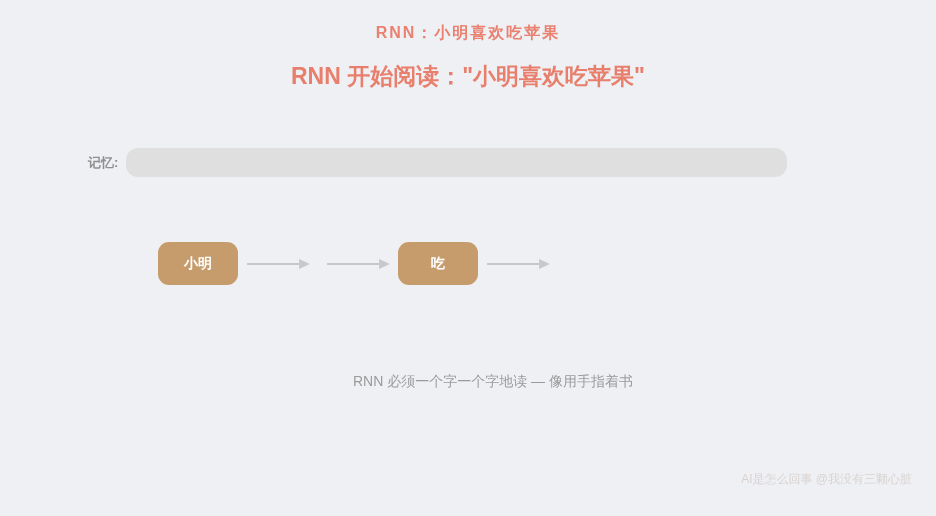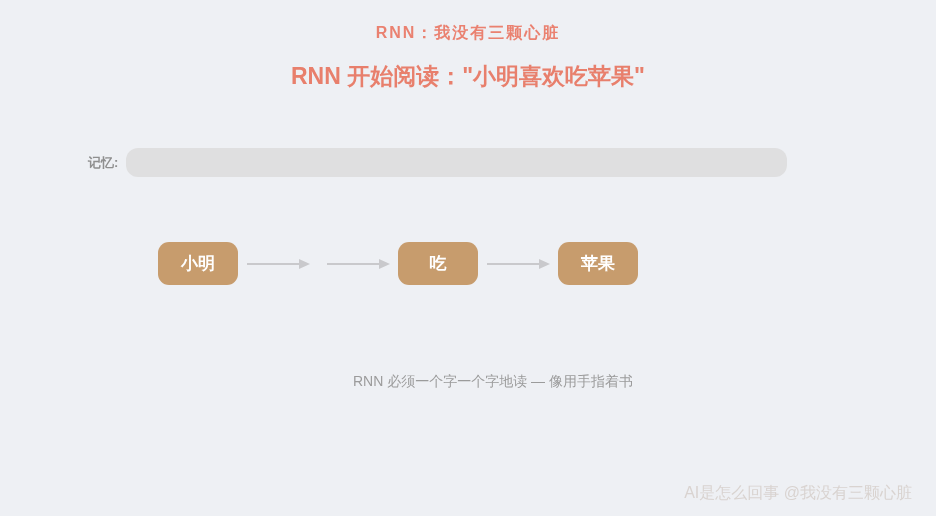--- a/index.html
+++ b/index.html
@@ -65,21 +65,21 @@
     top: 242px; left: 158px;
     display: flex;
     align-items: center;
   }
   .token-box {
     width: 80px;
     height: 43px;
     background: var(--box);
     border-radius: 11px;
     color: var(--box-text);
-    font-size: 17px;
+    font-size: 14px;
     font-weight: bold;
     display: flex;
     align-items: center;
     justify-content: center;
     flex: 0 0 auto;
   }
   .arrow {
     width: 80px;
     height: 43px;
     display: flex;
@@ -103,31 +103,31 @@
     position: absolute;
     top: 373px; left: 0; right: 0;
     text-align: center;
     font-size: 14px;
     color: var(--caption);
     transform: translateX(25px);
   }
   .watermark {
     position: absolute;
     right: 24px;
-    bottom: 12px;
-    font-size: 16px;
+    bottom: 28px;
+    font-size: 12px;
     color: var(--watermark);
   }
 </style>
 </head>
 <body>
 
 <div class="page">
 
-  <div class="title">RNN：我没有三颗心脏</div>
+  <div class="title">RNN：小明喜欢吃苹果</div>
 
   <div class="subtitle">RNN 开始阅读："小明喜欢吃苹果"</div>
 
   <div class="memory-row">
     <span class="memory-label">记忆:</span>
     <div class="memory-bar"></div>
   </div>
 
   <div class="token-row">
       <div class="token-box">小明</div>
@@ -137,20 +137,19 @@
       </div>
       <div class="arrow">
         <span class="arrow-line"></span>
         <span class="arrow-head"></span>
       </div>
       <div class="token-box">吃</div>
       <div class="arrow">
         <span class="arrow-line"></span>
         <span class="arrow-head"></span>
       </div>
-      <div class="token-box">苹果</div>
     </div>
 
   <div class="caption">RNN 必须一个字一个字地读 — 像用手指着书</div>
 
   <div class="watermark">AI是怎么回事 @我没有三颗心脏</div>
 
 </div>
 
 </body></html>

